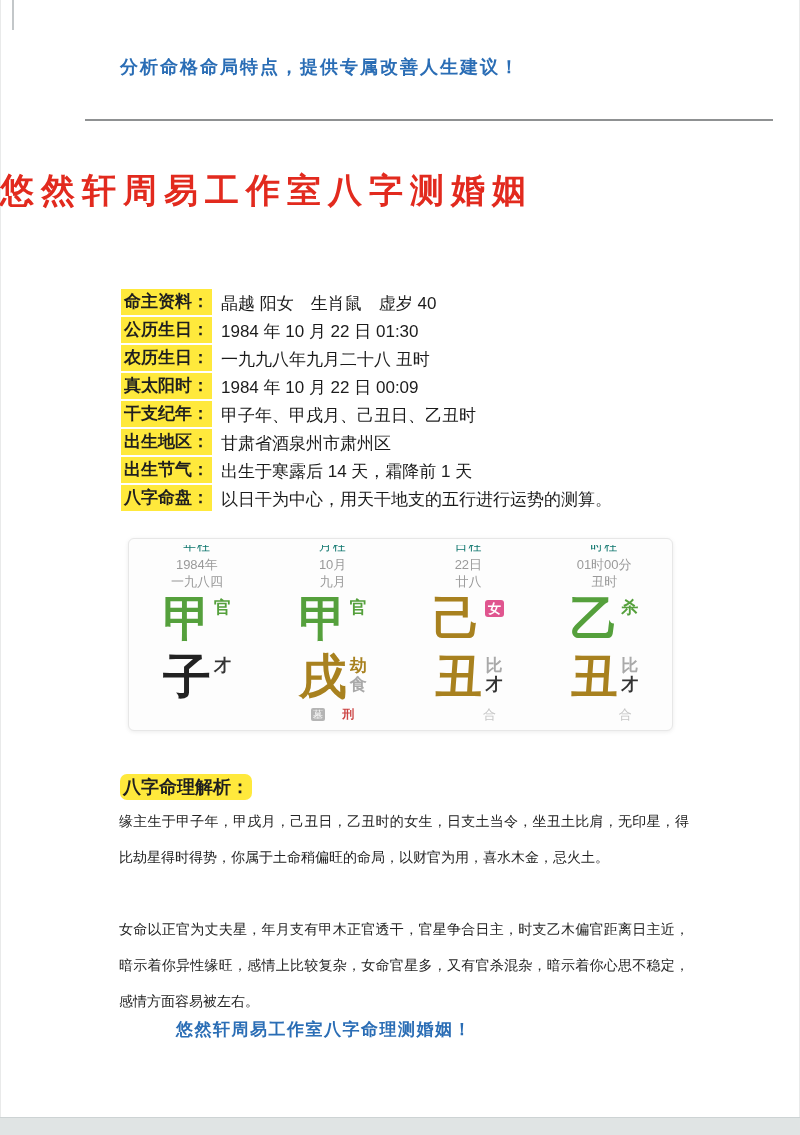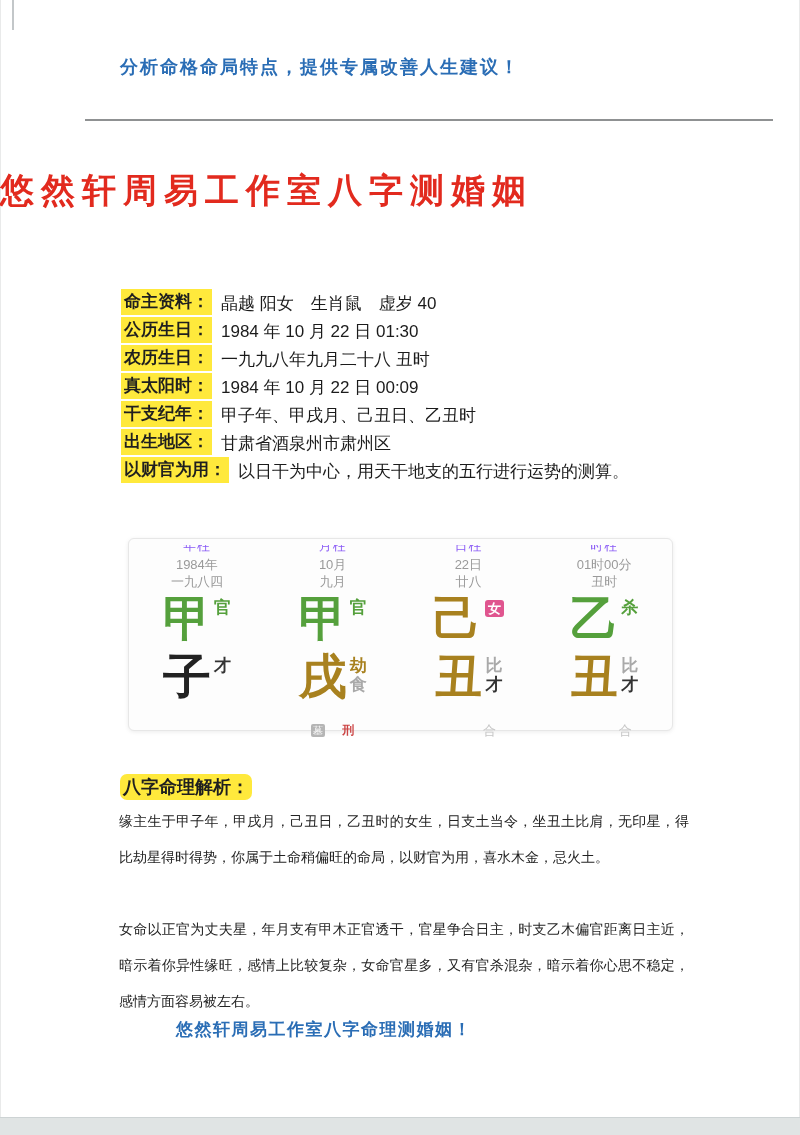--- a/index.html
+++ b/index.html
@@ -33,38 +33,38 @@
 
   
   .bazi-panel{
     position:absolute;left:128px;top:538px;width:545px;height:193px;
     background:#fdfdfd;border:1px solid #e7e7e7;border-radius:6px;
     box-shadow:0 1px 4px rgba(0,0,0,0.08);
     display:flex;box-sizing:border-box;padding-top:6px;
   }
   .pillar{flex:1;text-align:center;position:relative;}
   .p-head{height:9px;overflow:hidden;}
-  .p-head span{display:block;margin-top:-8px;font-size:13px;color:#8b5cf6;letter-spacing:1px;}
+  .p-head span{display:block;margin-top:-8px;font-size:13px;color:#0f766e;letter-spacing:1px;}
   .p-date{font-size:13px;color:#9a9a9a;line-height:17px;margin-top:2px;}
   .char-row{display:flex;justify-content:center;align-items:flex-start;margin-top:2px;height:56px;}
   .big{font-size:48px;line-height:54px;font-weight:700;}
   .green{color:#55a03c;}
   .gold{color:#a8811f;}
   .black{color:#222222;}
   .gods{display:flex;flex-direction:column;align-items:flex-start;margin-left:3px;margin-top:6px;}
   .god{font-size:17px;line-height:19px;font-weight:600;}
   .god.green{color:#55a03c;}
   .god.gold{color:#a8811f;}
   .god.gray{color:#a9a9a9;}
   .god.dark{color:#333333;}
   .badge-f{
     background:#e0558f;color:#ffffff;font-size:13px;line-height:15px;
     padding:1px 3px;border-radius:3px;margin-left:4px;margin-top:8px;font-weight:600;
   }
-  .marks{height:18px;margin-top:16px;font-size:12px;}
+  .marks{height:18px;margin-top:0;font-size:12px;}
   .mark-badge{background:#b5b5b5;color:#ffffff;font-size:10px;padding:1px 2px;border-radius:2px;margin:0 7px;}
   .mark-red{color:#cc4444;font-weight:600;margin:0 7px;}
   .mark-light{color:#c6c6c6;font-size:13px;}
   .marks.right{padding-left:42px;box-sizing:border-box;}
 
   .analysis-heading{position:absolute;left:120px;top:774px;}
   .analysis-heading .hl{font-size:18px;border-radius:7px;}
   .para{
     position:absolute;left:119px;width:570px;
     font-size:14px;line-height:36px;color:#232323;text-align:justify;
@@ -107,21 +107,25 @@
     </div>
     <div class="info-row">
       <span class="hl">干支纪年：</span>
       <span class="info-value">甲子年、甲戌月、己丑日、乙丑时</span>
     </div>
     <div class="info-row">
       <span class="hl">出生地区：</span>
       <span class="info-value">甘肃省酒泉州市肃州区</span>
     </div>
     <div class="info-row">
-      <span class="hl">以财官为用：</span>
+      <span class="hl">出生节气：</span>
+      <span class="info-value">出生于寒露后 14 天，霜降前 1 天</span>
+    </div>
+    <div class="info-row">
+      <span class="hl">八字命盘：</span>
       <span class="info-value">以日干为中心，用天干地支的五行进行运势的测算。</span>
     </div>
   </div>
 
   <div class="bazi-panel">
 
     <div class="pillar">
       <div class="p-head">
           <span>年柱</span>
         </div>

